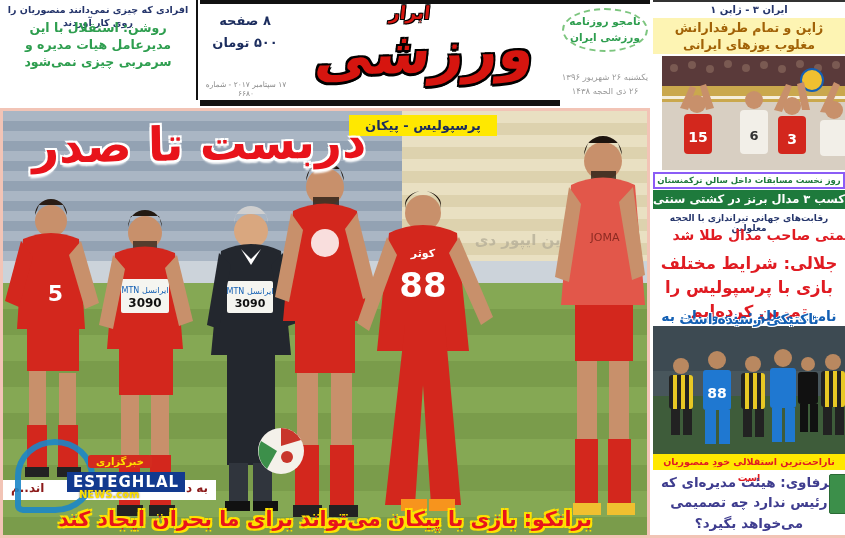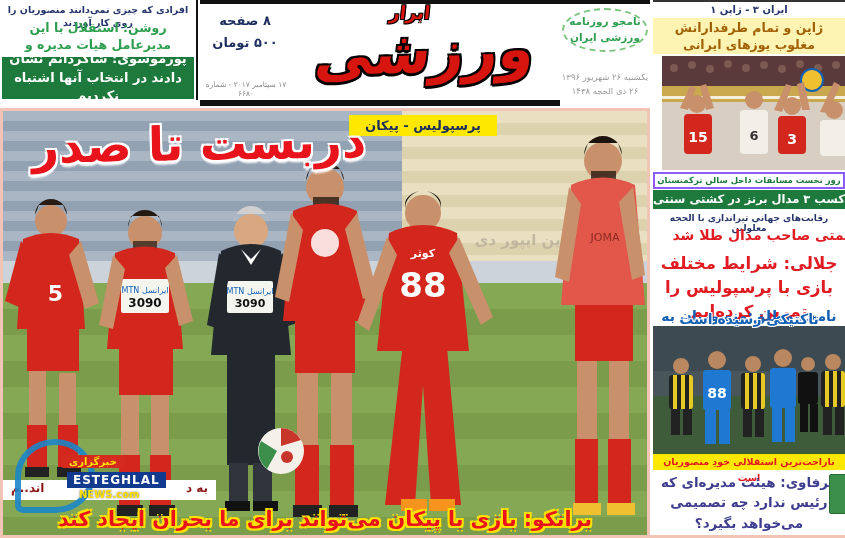--- a/index.html
+++ b/index.html
@@ -28,22 +28,22 @@
   .wall{position:absolute;top:150px;left:0;width:100%;height:24px;background:#ccd3da;}
   .pitch{position:absolute;top:172px;left:0;width:100%;height:258px;background:repeating-linear-gradient(180deg,#85a854 0 26px,#7a9c4b 26px 52px);}
   .players-svg{position:absolute;top:0;left:0;}
   .match-tag{top:4px;right:150px;background:#ffe800;color:#1c2d5e;font-size:13px;font-weight:bold;padding:3px 16px;}
   .main-headline{top:4px;left:28px;width:336px;text-align:center;font-size:47px;font-weight:bold;color:#e8131b;line-height:1.25;text-shadow:-2px -2px 0 #fff,2px -2px 0 #fff,-2px 2px 0 #fff,2px 2px 0 #fff,0 4px 2px rgba(255,255,255,.9);transform:rotate(-1deg);}
   .caption-strip{top:369px;left:0;width:213px;height:20px;background:#fff;color:#8c1a1a;font-size:12px;font-weight:bold;display:flex;justify-content:space-between;padding:1px 8px;box-sizing:border-box;}
   .branko-line{bottom:4px;left:0;width:100%;text-align:center;font-size:20.5px;font-weight:bold;color:#e8131b;text-shadow:-2px -2px 0 #ffe100,2px -2px 0 #ffe100,-2px 2px 0 #ffe100,2px 2px 0 #ffe100;}
   
   .wm{top:328px;left:12px;width:160px;height:70px;}
   .wm-circle{position:absolute;top:0;left:0;width:68px;height:62px;border:6px solid #1c86c8;border-radius:50% 50% 50% 10%;opacity:.9;}
-  .wm-agency{position:absolute;top:16px;left:46px;background:#d42b1e;color:#ffe100;font-size:10px;font-weight:bold;padding:1px 8px;border-radius:3px;}
-  .wm-name{position:absolute;top:33px;left:52px;background:#123a8f;color:#fff;font-size:12px;font-weight:bold;padding:1px 6px;letter-spacing:1px;}
+  .wm-agency{position:absolute;top:16px;left:73px;background:#d42b1e;color:#ffe100;font-size:10px;font-weight:bold;padding:1px 8px;border-radius:3px;}
+  .wm-name{position:absolute;top:33px;left:52px;background:#123a8f;color:#fff;font-size:15px;font-weight:bold;padding:1px 6px;letter-spacing:1px;}
   .wm-domain{position:absolute;top:50px;left:64px;color:#ffe100;font-size:10px;font-weight:bold;text-shadow:0 0 2px #555;}
   
   .rcol{top:0;left:653px;width:192px;height:538px;background:#fff;}
   .r-top-rule{position:absolute;top:0;left:0;width:100%;height:2px;background:#333;}
   .r-score{position:absolute;top:4px;left:0;width:100%;text-align:center;color:#25356b;font-size:10px;font-weight:bold;}
   .r-volley-head{position:absolute;top:18px;left:0;width:100%;height:36px;background:#fdf4b3;color:#a16207;font-size:12.5px;font-weight:bold;text-align:center;line-height:1.4;display:flex;align-items:center;justify-content:center;padding:0 2px;box-sizing:border-box;}
   .r-volley-photo{position:absolute;top:56px;left:9px;width:100%;height:114px;overflow:hidden;background:linear-gradient(180deg,#5a3a3a 0 26%, #caa84d 26% 40%, #d8cfc2 40% 100%);}
   .r-bar-green-border{position:absolute;top:172px;left:0;width:100%;height:17px;border:2px solid #8b5cf6;box-sizing:border-box;color:#1e7a3c;font-size:8.5px;font-weight:bold;text-align:center;line-height:13px;background:#fff;}
   .r-bar-green{position:absolute;top:190px;left:0;width:100%;height:19px;background:#1e7a3c;color:#fff;font-size:11.5px;font-weight:bold;text-align:center;line-height:19px;}
   .r-archery{position:absolute;top:213px;left:0;width:100%;text-align:center;color:#25356b;font-size:9px;font-weight:bold;}
@@ -57,21 +57,20 @@
   .r-stamp{position:absolute;top:474px;right:-2px;width:16px;height:38px;background:#3c8f4a;border:1px solid #2a6b36;border-radius:2px;}
   .page-bottom-rule{bottom:0;left:0;width:100%;height:3px;background:#f2c4b6;}
 </style>
 </head>
 <body>
 
 <div class="page">
 
   <div class="abs hdr-kicker">افرادی که چیزی نمی‌دانند منصوریان را روی کار آوردند</div>
   <div class="abs hdr-roshan">روشن: استقلال با این مدیرعامل هیات مدیره و سرمربی چیزی نمی‌شود</div>
-  <div class="abs hdr-green-box">پورموسوی: شاگردانم نشان دادند در انتخاب آنها اشتباه نکردیم</div>
   <div class="abs vrule"></div>
   <div class="abs topbar"></div>
   <div class="abs botbar"></div>
   <div class="abs price-block">
     <div>۸ صفحه</div>
     <div>۵۰۰ تومان</div>
   </div>
   <div class="abs issue-line">۱۷ سپتامبر ۲۰۱۷ - شماره ۶۶۸۰</div>
   <div class="abs masthead">
     <span class="small">ابرار</span>

